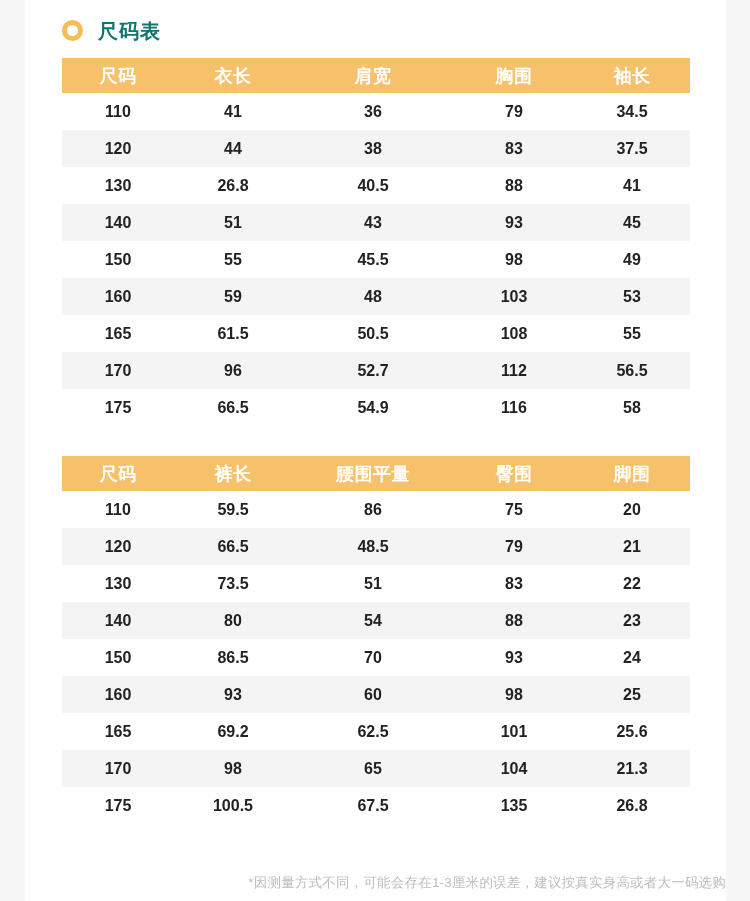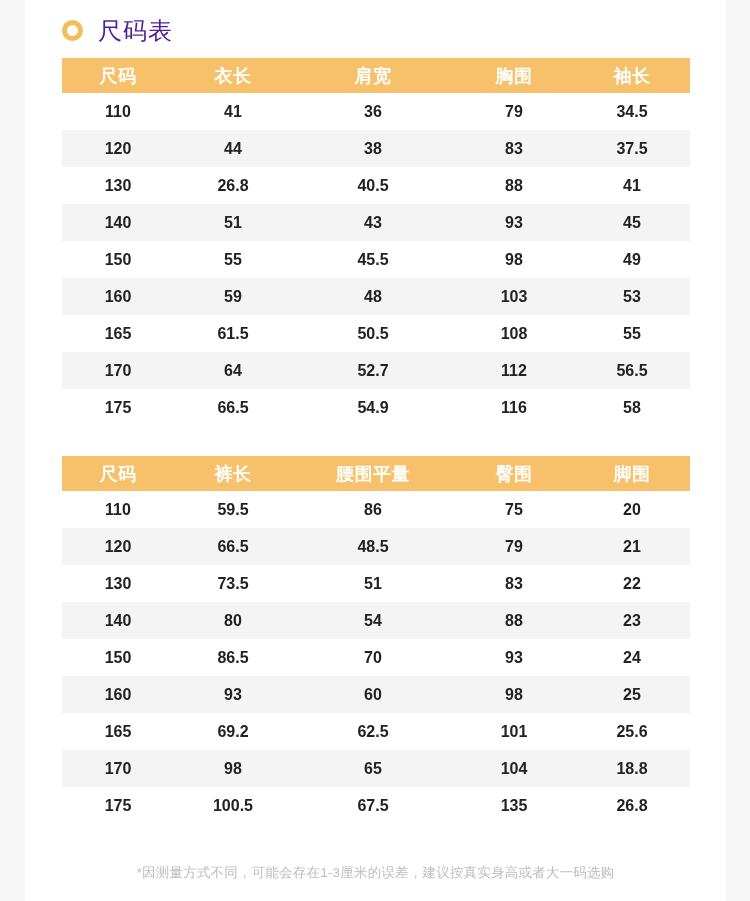--- a/index.html
+++ b/index.html
@@ -41,23 +41,23 @@
   .ring-icon {
     width: 21px;
     height: 21px;
     border-radius: 50%;
     border: 5px solid #f5bd57;
     box-sizing: border-box;
     flex: 0 0 auto;
   }
   .title-text {
     margin-left: 15px;
-    font-size: 24px;
-    font-weight: 400;
-    color: #4c1d95;
+    font-size: 20px;
+    font-weight: 700;
+    color: #0f766e;
     letter-spacing: 1px;
     line-height: 1;
   }
 
   
   .table-block {
     margin: 0 37px 0 37px;
   }
   .table-block.first { margin-top: 18px; }
   .table-block.second { margin-top: 30px; }
@@ -96,22 +96,22 @@
 
   
   .col-size   { width: 112px; }
   .col-b      { width: 118px; }
   .col-c      { width: 162px; }
   .col-d      { width: 120px; }
   .col-e      { width: 116px; }
 
   
   .footnote {
-    margin-top: 40px;
-    text-align: center;
+    margin-top: 50px;
+    text-align: right;
     font-size: 13.5px;
     color: #bdbdbd;
     letter-spacing: 0.2px;
     font-weight: 400;
   }
 </style>
 </head>
 <body>
 
 <div id="page">
@@ -185,21 +185,21 @@
           </tr>
           <tr>
             <td>165</td>
             <td>61.5</td>
             <td>50.5</td>
             <td>108</td>
             <td>55</td>
           </tr>
           <tr>
             <td>170</td>
-            <td>64</td>
+            <td>96</td>
             <td>52.7</td>
             <td>112</td>
             <td>56.5</td>
           </tr>
           <tr>
             <td>175</td>
             <td>66.5</td>
             <td>54.9</td>
             <td>116</td>
             <td>58</td>
@@ -274,21 +274,21 @@
             <td>69.2</td>
             <td>62.5</td>
             <td>101</td>
             <td>25.6</td>
           </tr>
           <tr>
             <td>170</td>
             <td>98</td>
             <td>65</td>
             <td>104</td>
-            <td>18.8</td>
+            <td>21.3</td>
           </tr>
           <tr>
             <td>175</td>
             <td>100.5</td>
             <td>67.5</td>
             <td>135</td>
             <td>26.8</td>
           </tr>
         </tbody>
       </table>

